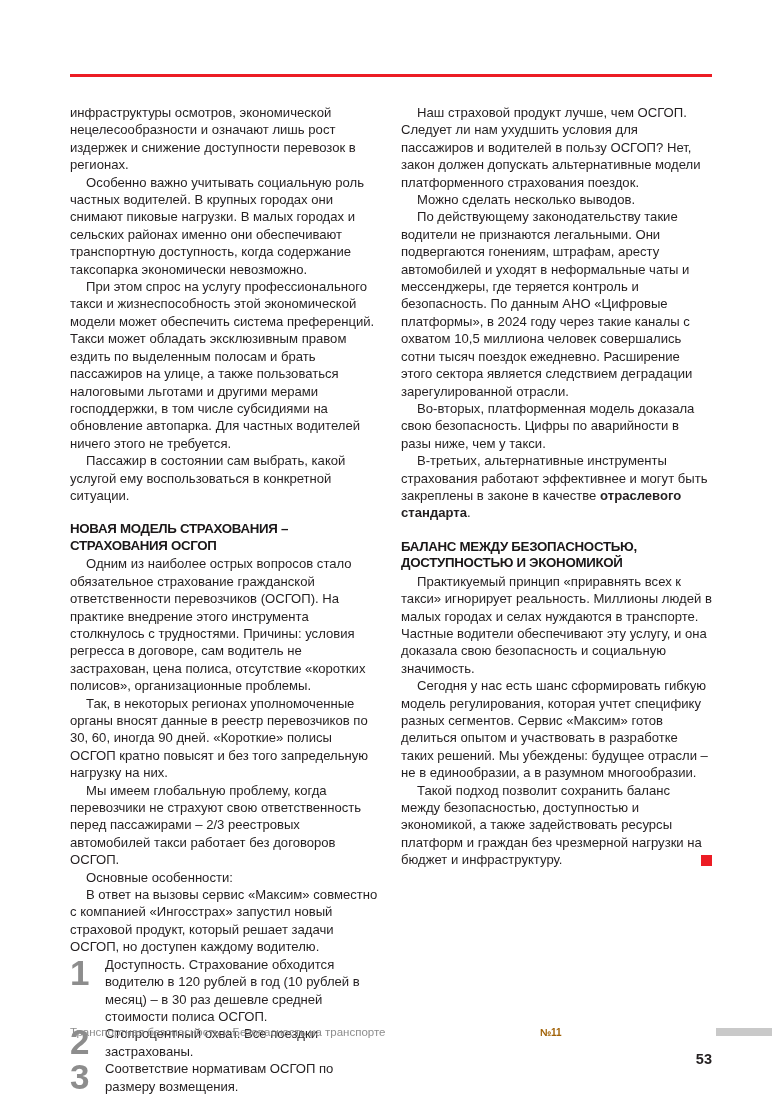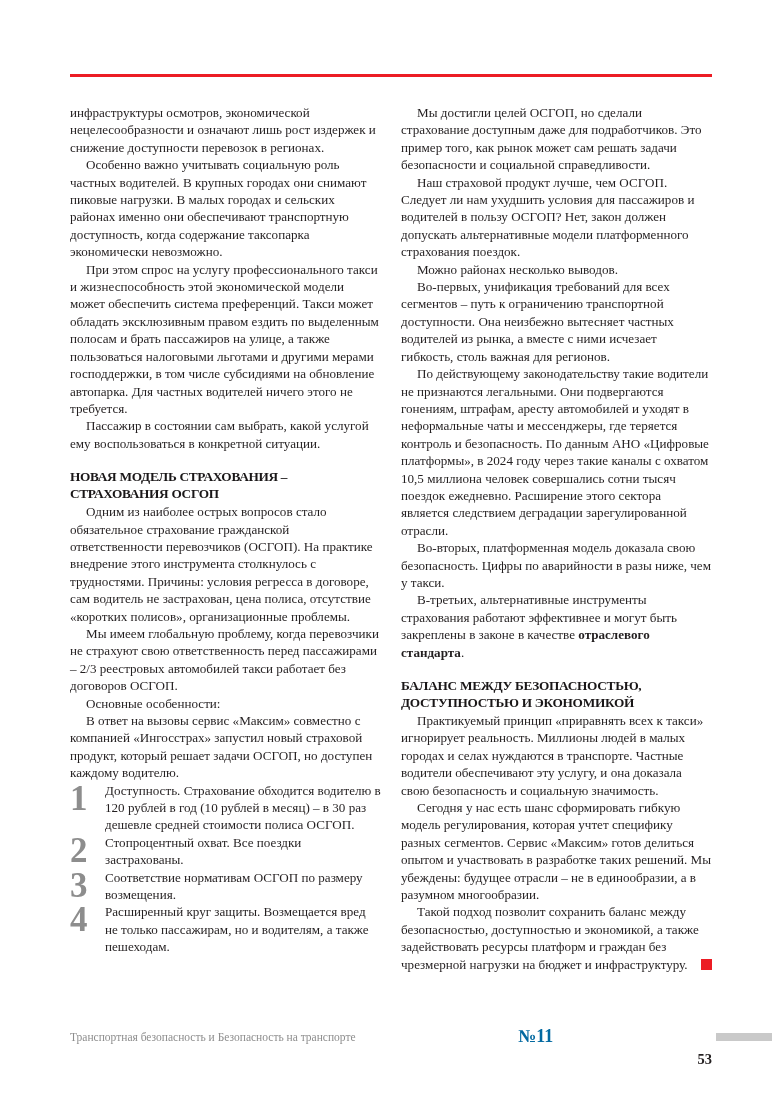--- a/index.html
+++ b/index.html
@@ -1,15 +1,15 @@
 <!DOCTYPE html>
 <html><head>
 <meta charset="utf-8">
 <style>
-  * { margin: 0; padding: 0; box-sizing: border-box; font-family: Liberation Serif, serif; }
+  * { margin: 0; padding: 0; box-sizing: border-box; }
   html, body { background: #ffffff; }
   body {
     font-family: "Liberation Sans", "DejaVu Sans", sans-serif;
     color: #231f20;
   }
   .page {
     position: relative;
     width: 776px;
     height: 1096px;
     background: #ffffff;
@@ -78,23 +78,23 @@
     display: flex;
     align-items: center;
     justify-content: space-between;
     gap: 20px;
   }
   .fjournal {
     font-size: 11.5px;
     color: #8d8d8d;
   }
   .fissue {
-    font-size: 18px;
+    font-size: 10px;
     font-weight: 700;
-    color: #0369a1;
+    color: #a16207;
   }
   .fbar {
     width: 56px;
     height: 8px;
     background: #c9c9c9;
   }
   .pagenum {
     position: absolute;
     top: 1051px;
     right: 64px;
@@ -115,20 +115,21 @@
 
     <div class="col">
       <p class="noindent">инфраструктуры осмотров, экономической нецелесообразности и означают лишь рост издержек и снижение доступности перевозок в регионах.</p>
       <p>Особенно важно учитывать социальную роль частных водителей. В крупных городах они снимают пиковые нагрузки. В малых городах и сельских районах именно они обеспечивают транспортную доступность, когда содержание таксопарка экономически невозможно.</p>
       <p>При этом спрос на услугу профессионального такси и жизнеспособность этой экономической модели может обеспечить система преференций. Такси может обладать эксклюзивным правом ездить по выделенным полосам и брать пассажиров на улице, а также пользоваться налоговыми льготами и другими мерами господдержки, в том числе субсидиями на обновление автопарка. Для частных водителей ничего этого не требуется.</p>
       <p>Пассажир в состоянии сам выбрать, какой услугой ему воспользоваться в конкретной ситуации.</p>
 
       <div class="sec-heading">НОВАЯ МОДЕЛЬ СТРАХОВАНИЯ – СТРАХОВАНИЯ ОСГОП</div>
 
       <p>Одним из наиболее острых вопросов стало обязательное страхование гражданской ответственности перевозчиков (ОСГОП). На практике внедрение этого инструмента столкнулось с трудностями. Причины: условия регресса в договоре, сам водитель не застрахован, цена полиса, отсутствие «коротких полисов», организационные проблемы.</p>
+      <p>Так, в некоторых регионах уполномоченные органы вносят данные в реестр перевозчиков по 30, 60, иногда 90 дней. «Короткие» полисы ОСГОП кратно повысят и без того запредельную нагрузку на них.</p>
       <p>Мы имеем глобальную проблему, когда перевозчики не страхуют свою ответственность перед пассажирами – 2/3 реестровых автомобилей такси работает без договоров ОСГОП.</p>
       <p>Основные особенности:</p>
       <p>В ответ на вызовы сервис «Максим» совместно с компанией «Ингосстрах» запустил новый страховой продукт, который решает задачи ОСГОП, но доступен каждому водителю.</p>
 
       <div class="feature">
         <span class="num">1</span>
         <span class="ftext">Доступность. Страхование обходится водителю в 120 рублей в год (10 рублей в месяц) – в 30 раз дешевле средней стоимости полиса ОСГОП.</span>
       </div>
       <div class="feature">
         <span class="num">2</span>
@@ -138,26 +139,24 @@
         <span class="num">3</span>
         <span class="ftext">Соответствие нормативам ОСГОП по размеру возмещения.</span>
       </div>
       <div class="feature">
         <span class="num">4</span>
         <span class="ftext">Расширенный круг защиты. Возмещается вред не только пассажирам, но и водителям, а также пешеходам.</span>
       </div>
     </div>
 
     <div class="col">
-      <p>Мы достигли целей ОСГОП, но сделали страхование доступным даже для подработчиков. Это пример того, как рынок может сам решать задачи безопасности и социальной справедливости.</p>
       <p>Наш страховой продукт лучше, чем ОСГОП. Следует ли нам ухудшить условия для пассажиров и водителей в пользу ОСГОП? Нет, закон должен допускать альтернативные модели платформенного страхования поездок.</p>
 
 
-      <p>Можно районах несколько выводов.</p>
-      <p>Во-первых, унификация требований для всех сегментов – путь к ограничению транспортной доступности. Она неизбежно вытесняет частных водителей из рынка, а вместе с ними исчезает гибкость, столь важная для регионов.</p>
+      <p>Можно сделать несколько выводов.</p>
       <p>По действующему законодательству такие водители не признаются легальными. Они подвергаются гонениям, штрафам, аресту автомобилей и уходят в неформальные чаты и мессенджеры, где теряется контроль и безопасность. По данным АНО «Цифровые платформы», в 2024 году через такие каналы с охватом 10,5 миллиона человек совершались сотни тысяч поездок ежедневно. Расширение этого сектора является следствием деградации зарегулированной отрасли.</p>
       <p>Во-вторых, платформенная модель доказала свою безопасность. Цифры по аварийности в разы ниже, чем у такси.</p>
       <p><span>В-третьих, альтернативные инструменты страхования работают эффективнее и могут быть закреплены в законе в качестве </span><b class="inline-bold">отраслевого стандарта</b><span>.</span></p>
 
       <div class="sec-heading">БАЛАНС МЕЖДУ БЕЗОПАСНОСТЬЮ, ДОСТУПНОСТЬЮ И ЭКОНОМИКОЙ</div>
 
       <p>Практикуемый принцип «приравнять всех к такси» игнорирует реальность. Миллионы людей в малых городах и селах нуждаются в транспорте. Частные водители обеспечивают эту услугу, и она доказала свою безопасность и социальную значимость.</p>
       <p>Сегодня у нас есть шанс сформировать гибкую модель регулирования, которая учтет специфику разных сегментов. Сервис «Максим» готов делиться опытом и участвовать в разработке таких решений. Мы убеждены: будущее отрасли – не в единообразии, а в разумном многообразии.</p>
       <p class="last-para"><span>Такой подход позволит сохранить баланс между безопасностью, доступностью и экономикой, а также задействовать ресурсы платформ и граждан без чрезмерной нагрузки на бюджет и инфраструктуру.</span><span class="end-mark"></span></p>
     </div>

